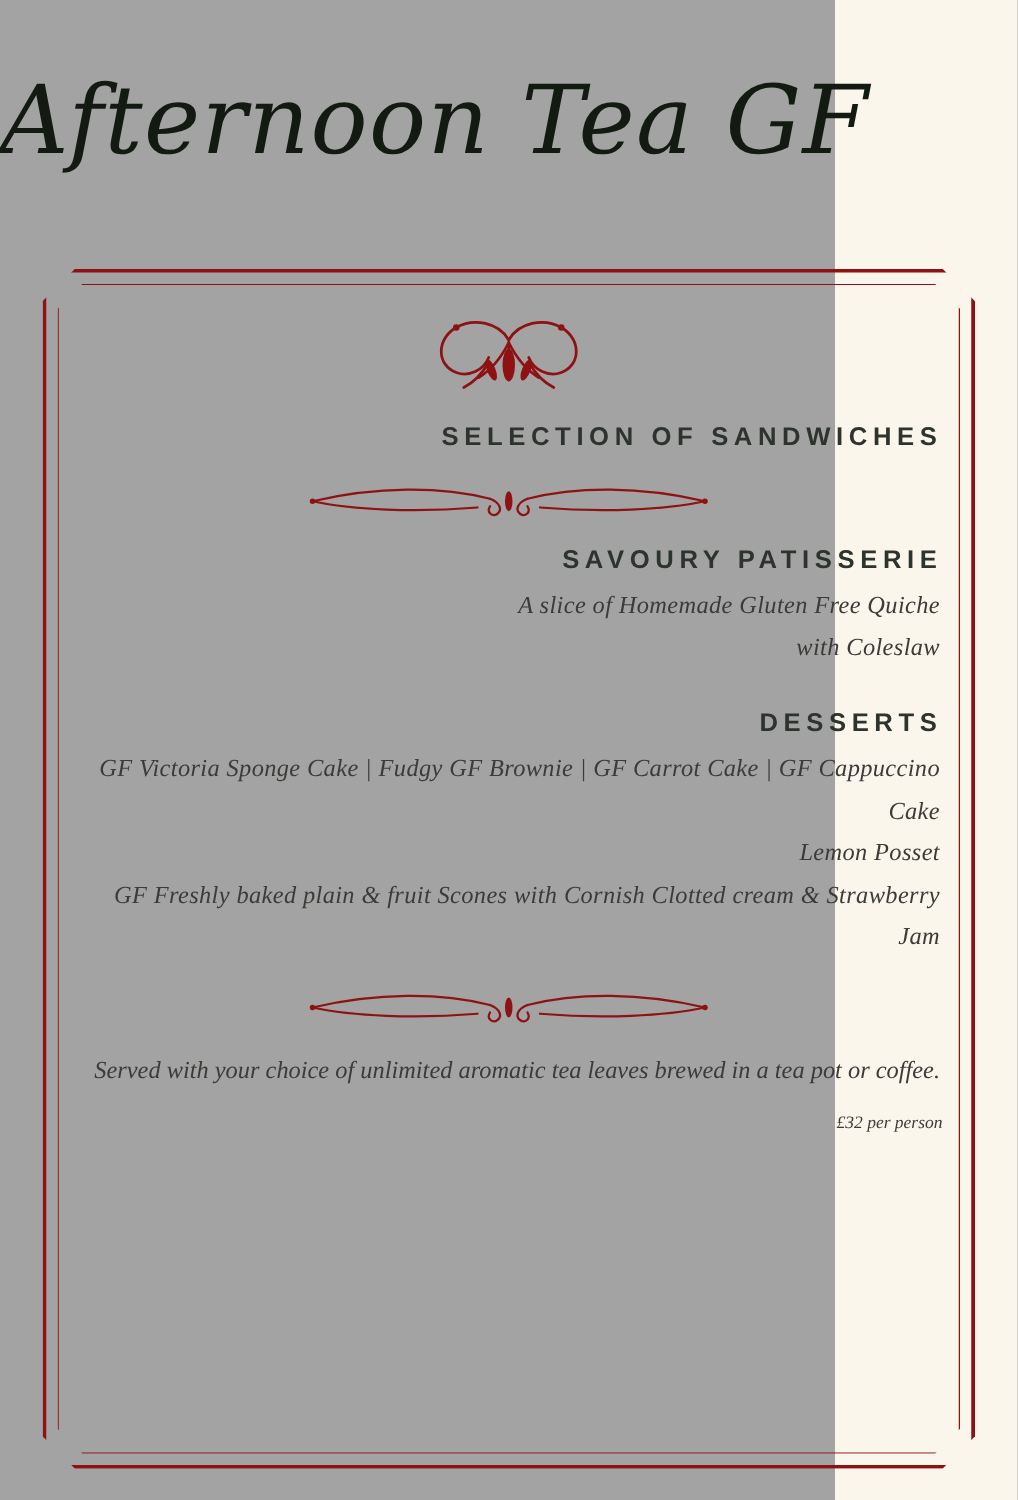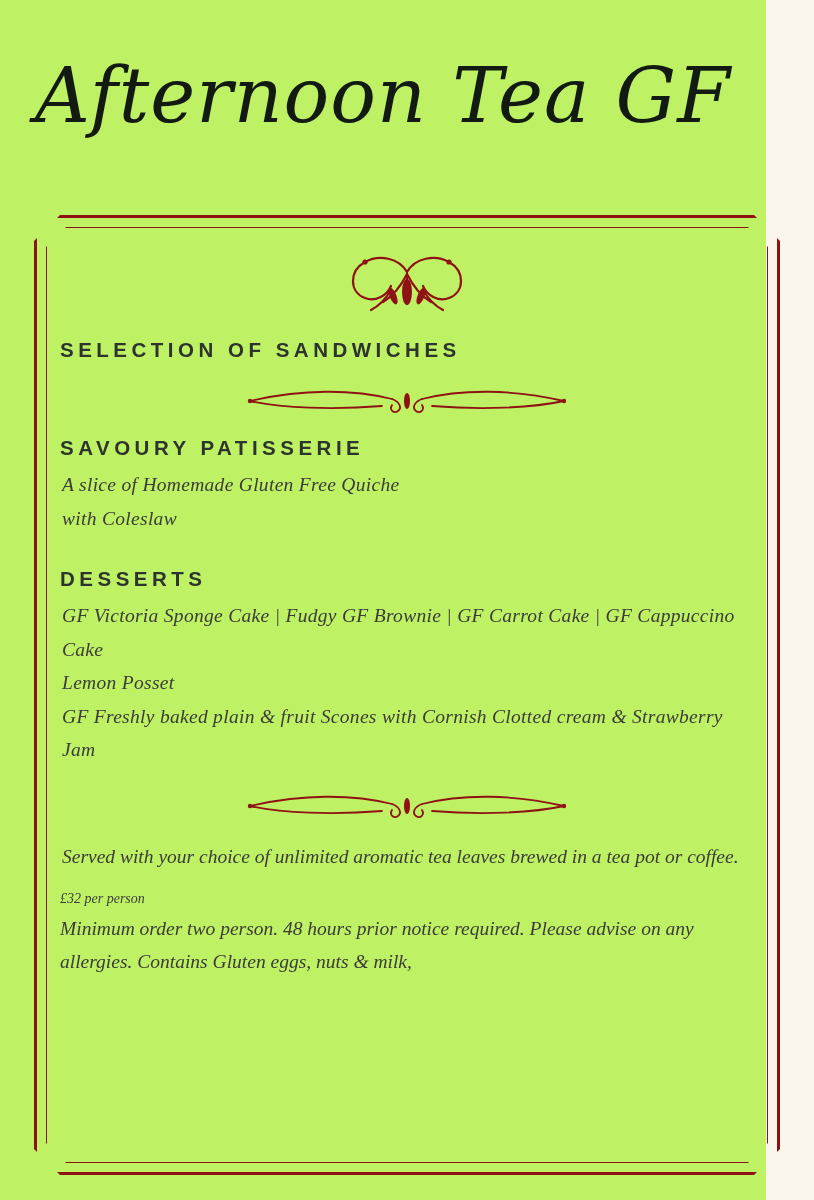--- a/index.html
+++ b/index.html
@@ -10,23 +10,23 @@
     width: 814px;
     height: 1200px;
     background: #fbf6ec;
     font-family: "Liberation Serif", serif;
     color: #2b2b2b;
     overflow: hidden;
   }
 
   .page {
     position: relative;
-    width: 766px;
+    width: 668px;
     height: 1200px;
-    background: #bef264;
+    background: #a3a3a3;
     box-sizing: border-box;
   }
 
   
   .title {
     text-align: center;
     font-family: "DejaVu Serif", serif;
     font-style: italic;
     font-weight: 400;
     font-size: 76px;
@@ -66,21 +66,21 @@
       100% calc(100% - 20px), calc(100% - 20px) 100%,
       20px 100%, 0 calc(100% - 20px), 0 20px);
   }
 
   
   .content {
     position: absolute;
     left: 60px;
     top: 240px;
     width: 694px;
-    text-align: left;
+    text-align: right;
   }
 
   .flourish-top {
     margin: 12px auto 6px auto;
     display: block;
   }
   .divider {
     display: block;
     margin: 22px auto 18px auto;
   }
@@ -210,16 +210,15 @@
       </g>
       <g fill="#8e1113">
         <ellipse cx="165" cy="17" rx="3" ry="8"></ellipse>
         <circle cx="8" cy="17" r="2.2"></circle>
         <circle cx="322" cy="17" r="2.2"></circle>
       </g>
     </svg>
 
     <div class="footer-note">Served with your choice of unlimited aromatic tea leaves brewed in a tea pot or coffee.</div>
     <div class="price">£32 per person</div>
-    <div class="fineprint">Minimum order two person. 48 hours prior notice required. Please advise on any allergies. Contains Gluten eggs, nuts &amp; milk,</div>
 
   </div>
 </div>
 
 </body></html>

